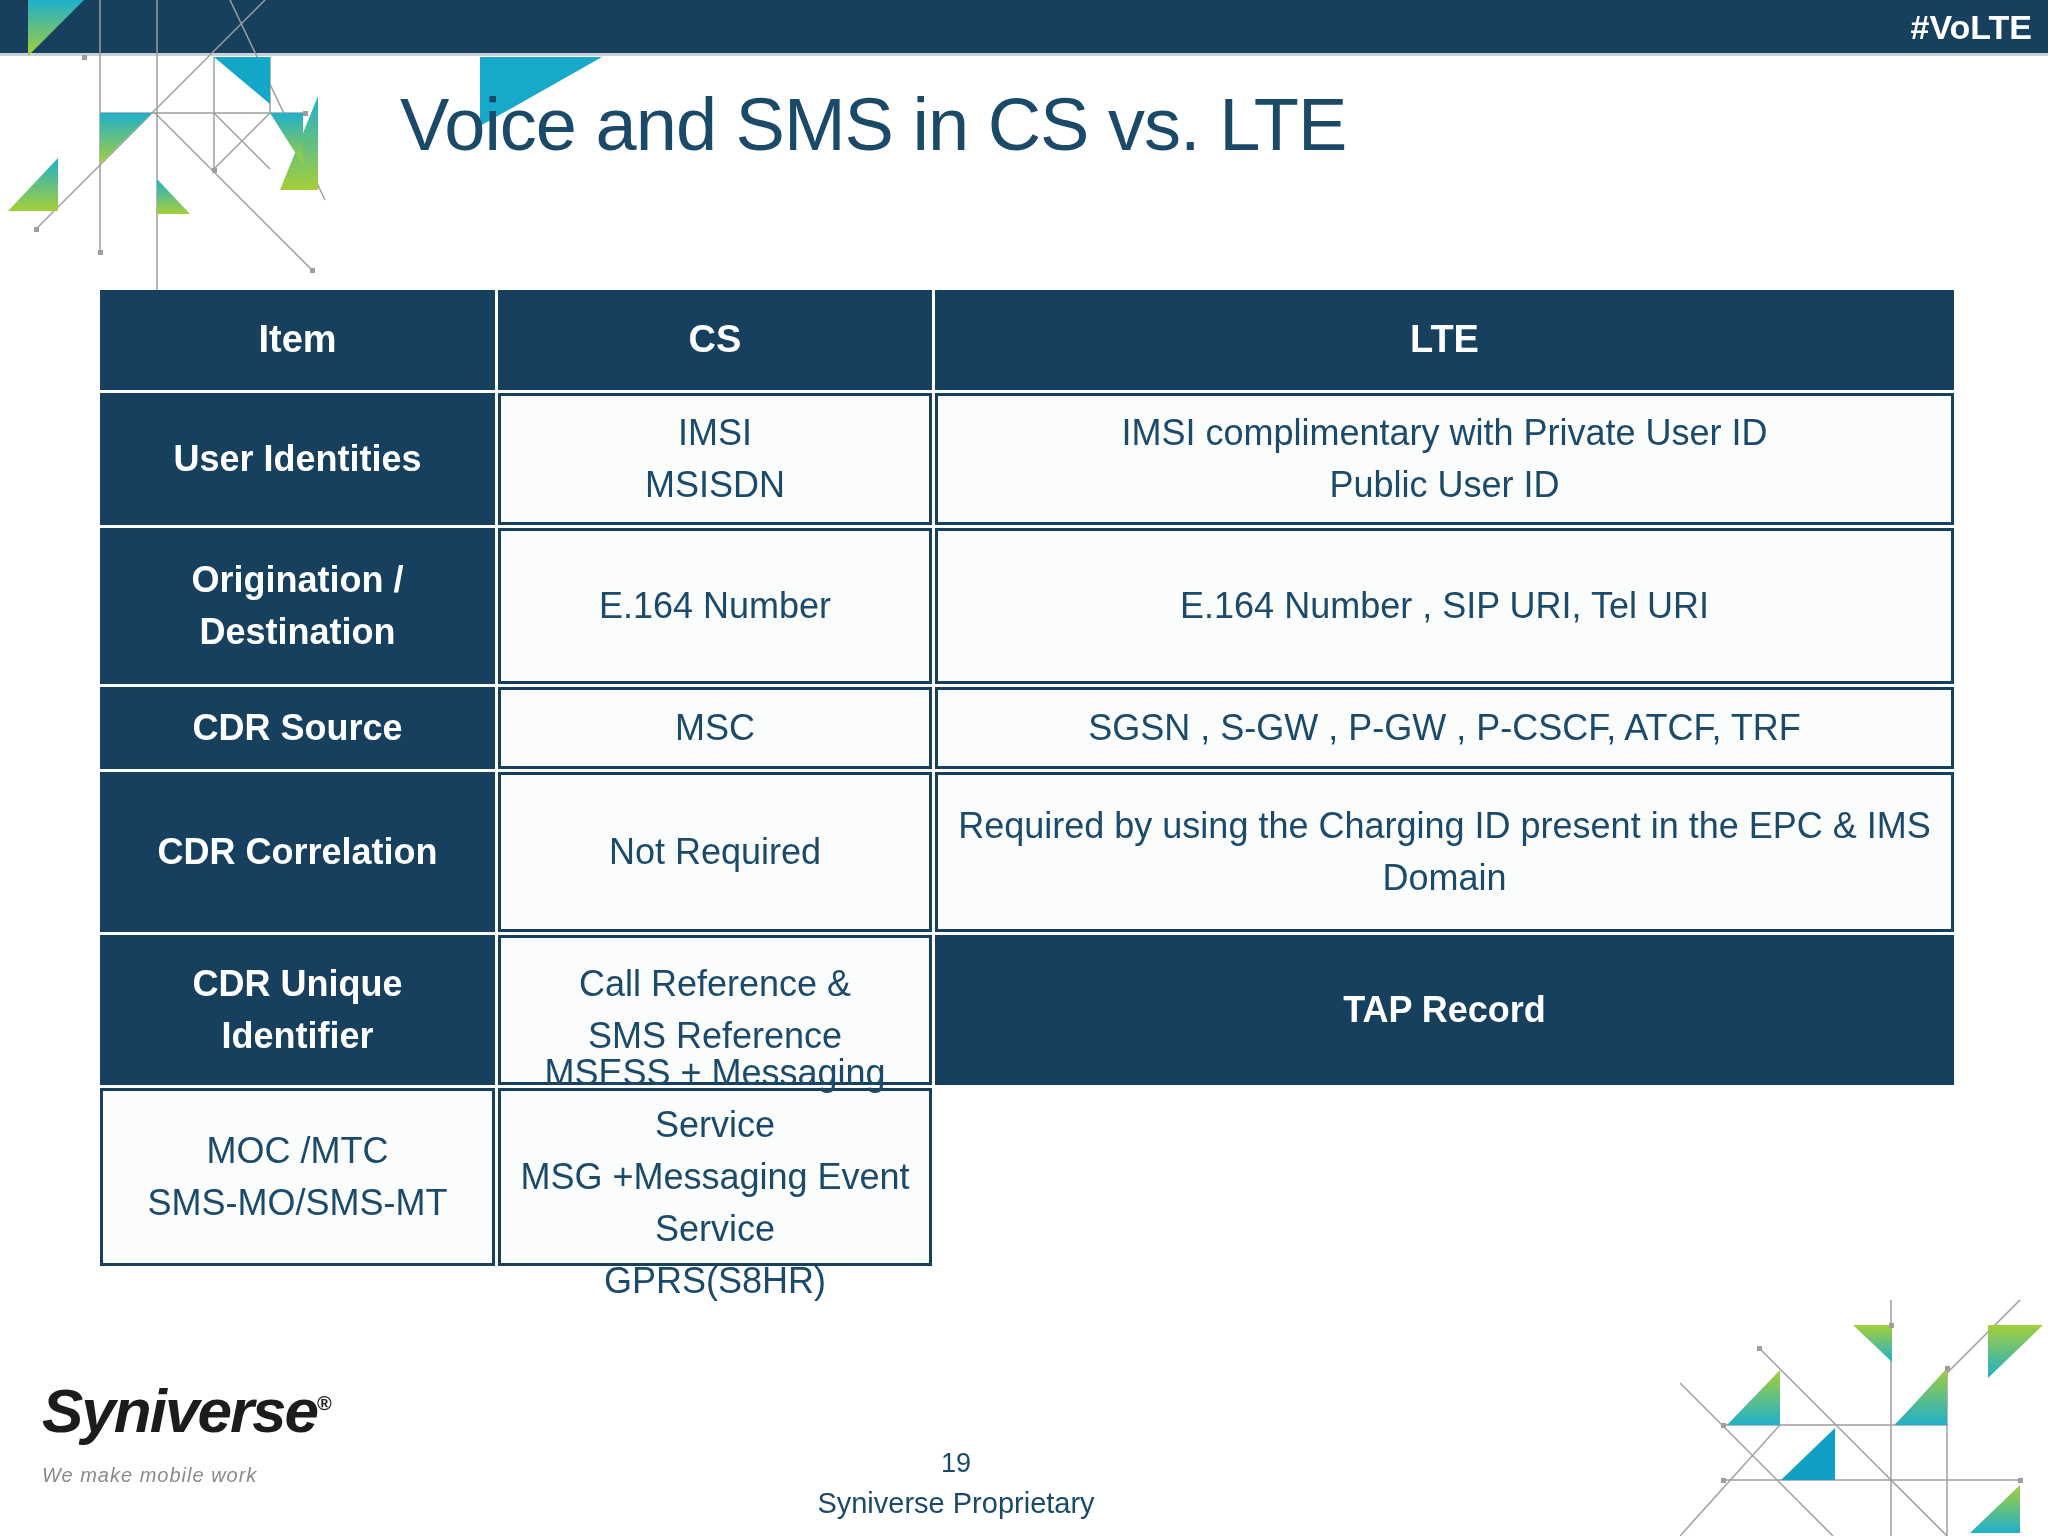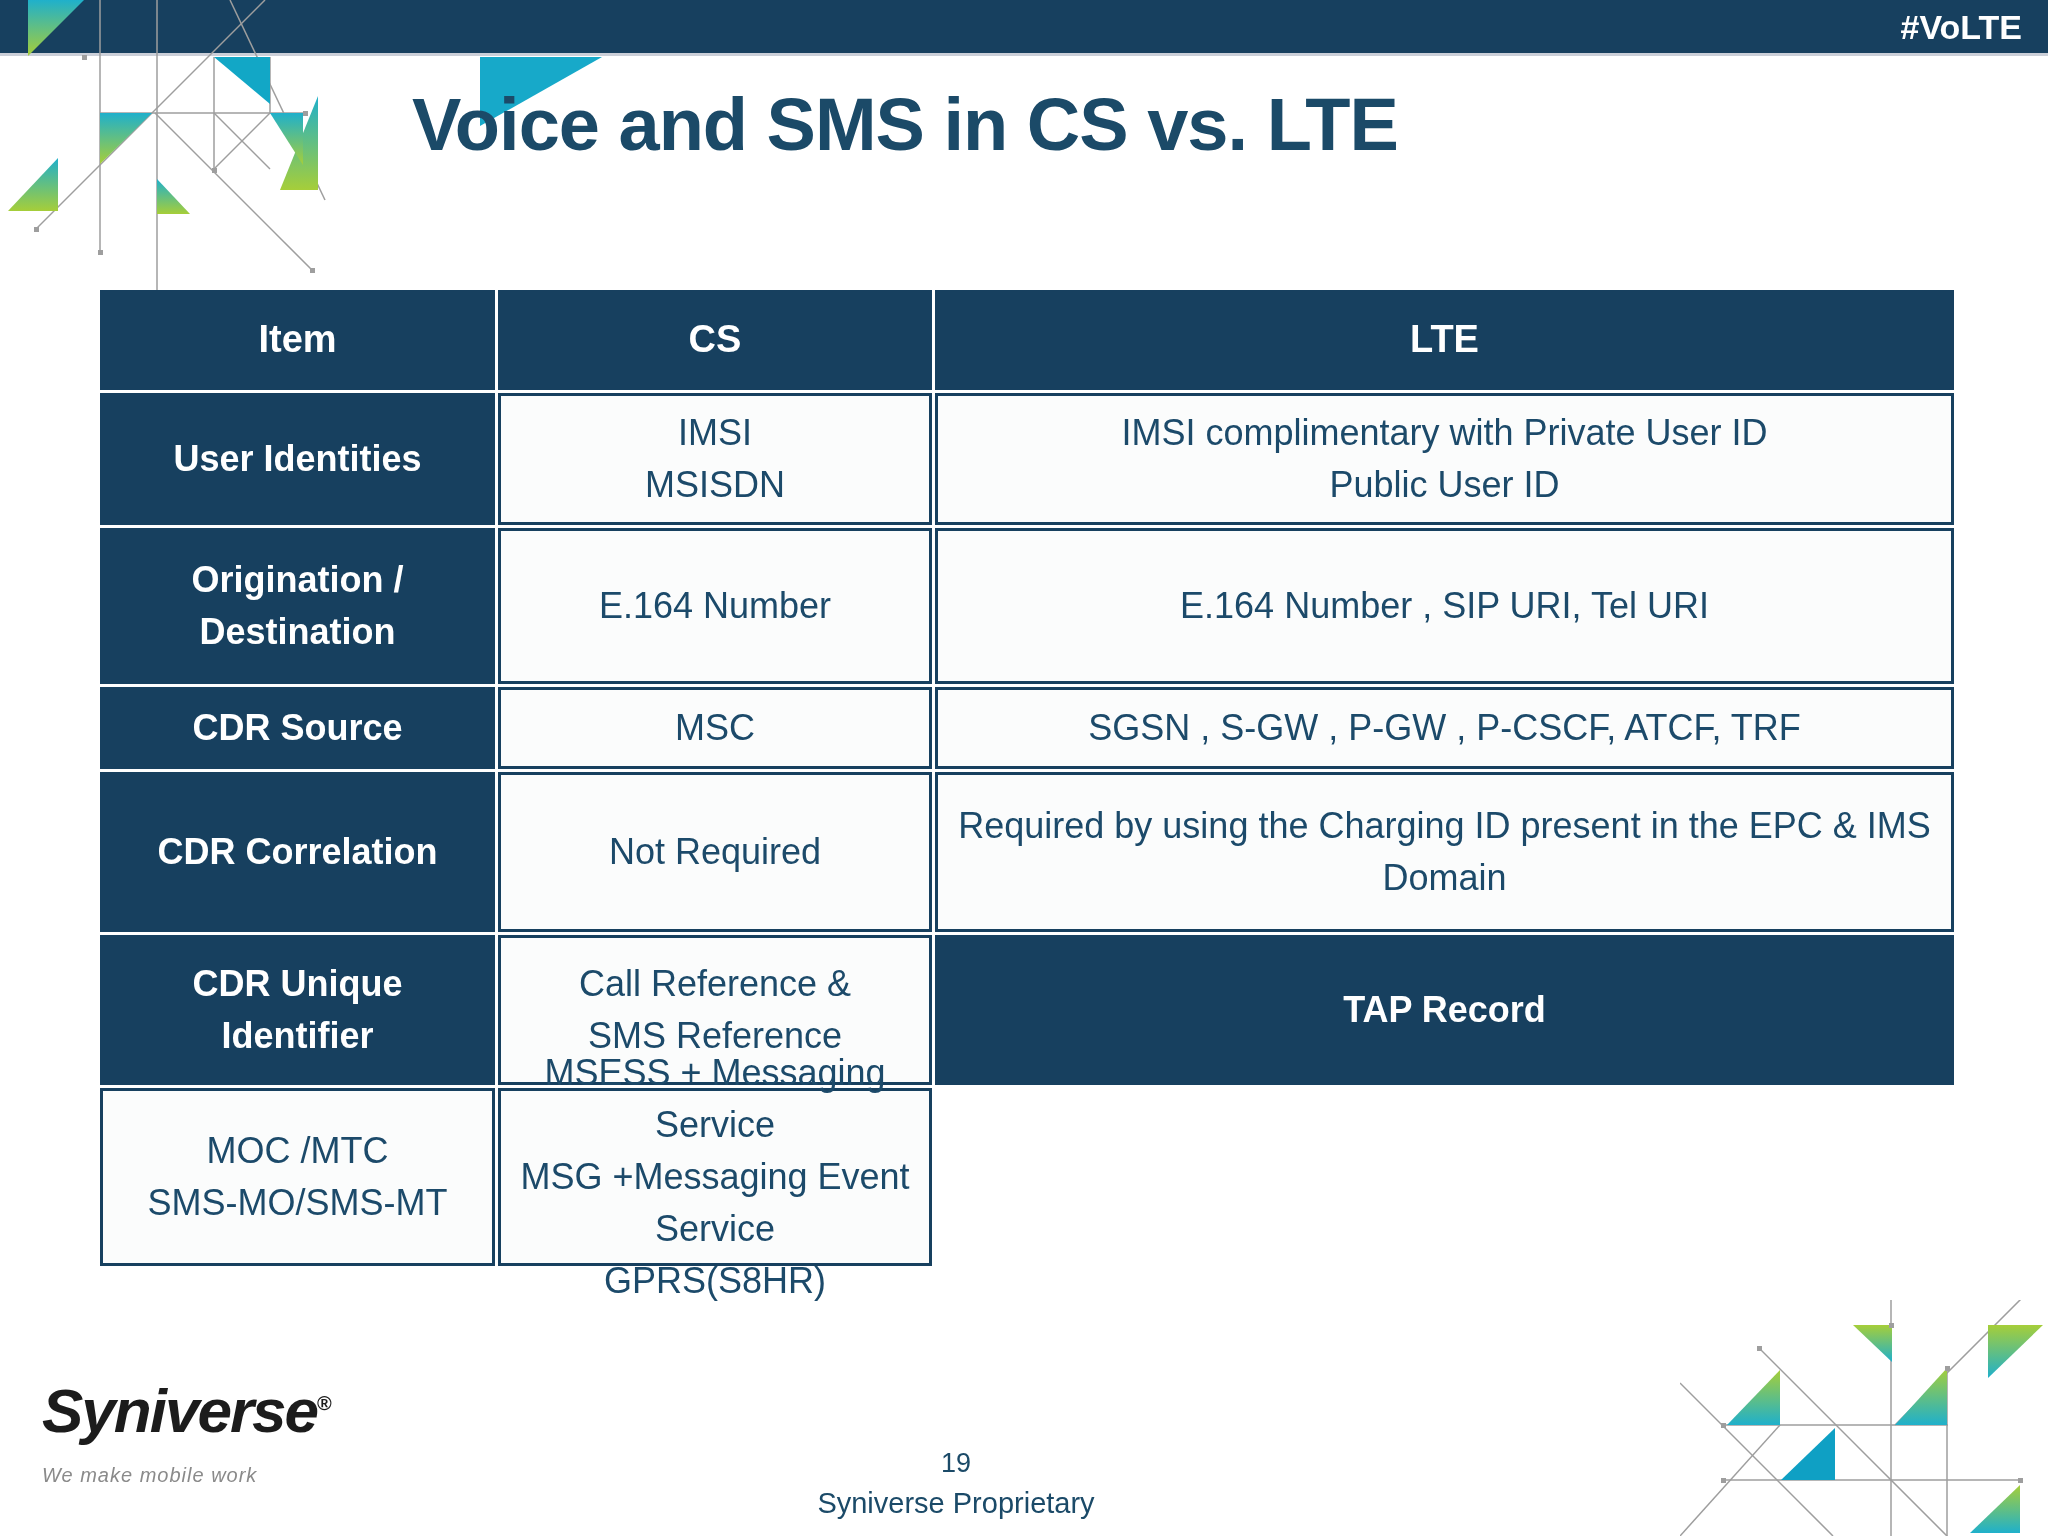--- a/index.html
+++ b/index.html
@@ -9,32 +9,31 @@
     background:#ffffff; overflow:hidden;
     font-family:"Liberation Sans", sans-serif;
   }
   
   .topbar {
     position:absolute; left:0; top:0; width:2048px; height:56px;
     background:#17405F; border-bottom:3px solid #CBCFD8;
     display:flex; align-items:center; justify-content:flex-end;
   }
   .hashtag {
-    color:#ffffff; font-size:34px; font-weight:700; padding-right:26px; line-height:1;
+    color:#ffffff; font-size:34px; font-weight:700; padding-right:16px; line-height:1;
   }
   
   .deco { position:absolute; pointer-events:none; }
   .deco-tl { left:0; top:0; }
   .deco-br { right:0; bottom:0; }
   
   .title {
     position:absolute; left:400px; top:82px;
-    font-size:74px; font-weight:700; color:#1B4A68; letter-spacing:-1px;
+    font-size:74px; font-weight:400; color:#1B4A68; letter-spacing:-1px;
     white-space:nowrap;
-    margin-left:12px;
   }
   
   .cmp-table {
     position:absolute; left:100px; top:290px; width:1854px;
     display:grid;
     grid-template-columns:395px 434px 1019px;
     grid-template-rows:100px 132px 156px 82px 160px 150px 178px;
     gap:3px;
   }
   .cell {

